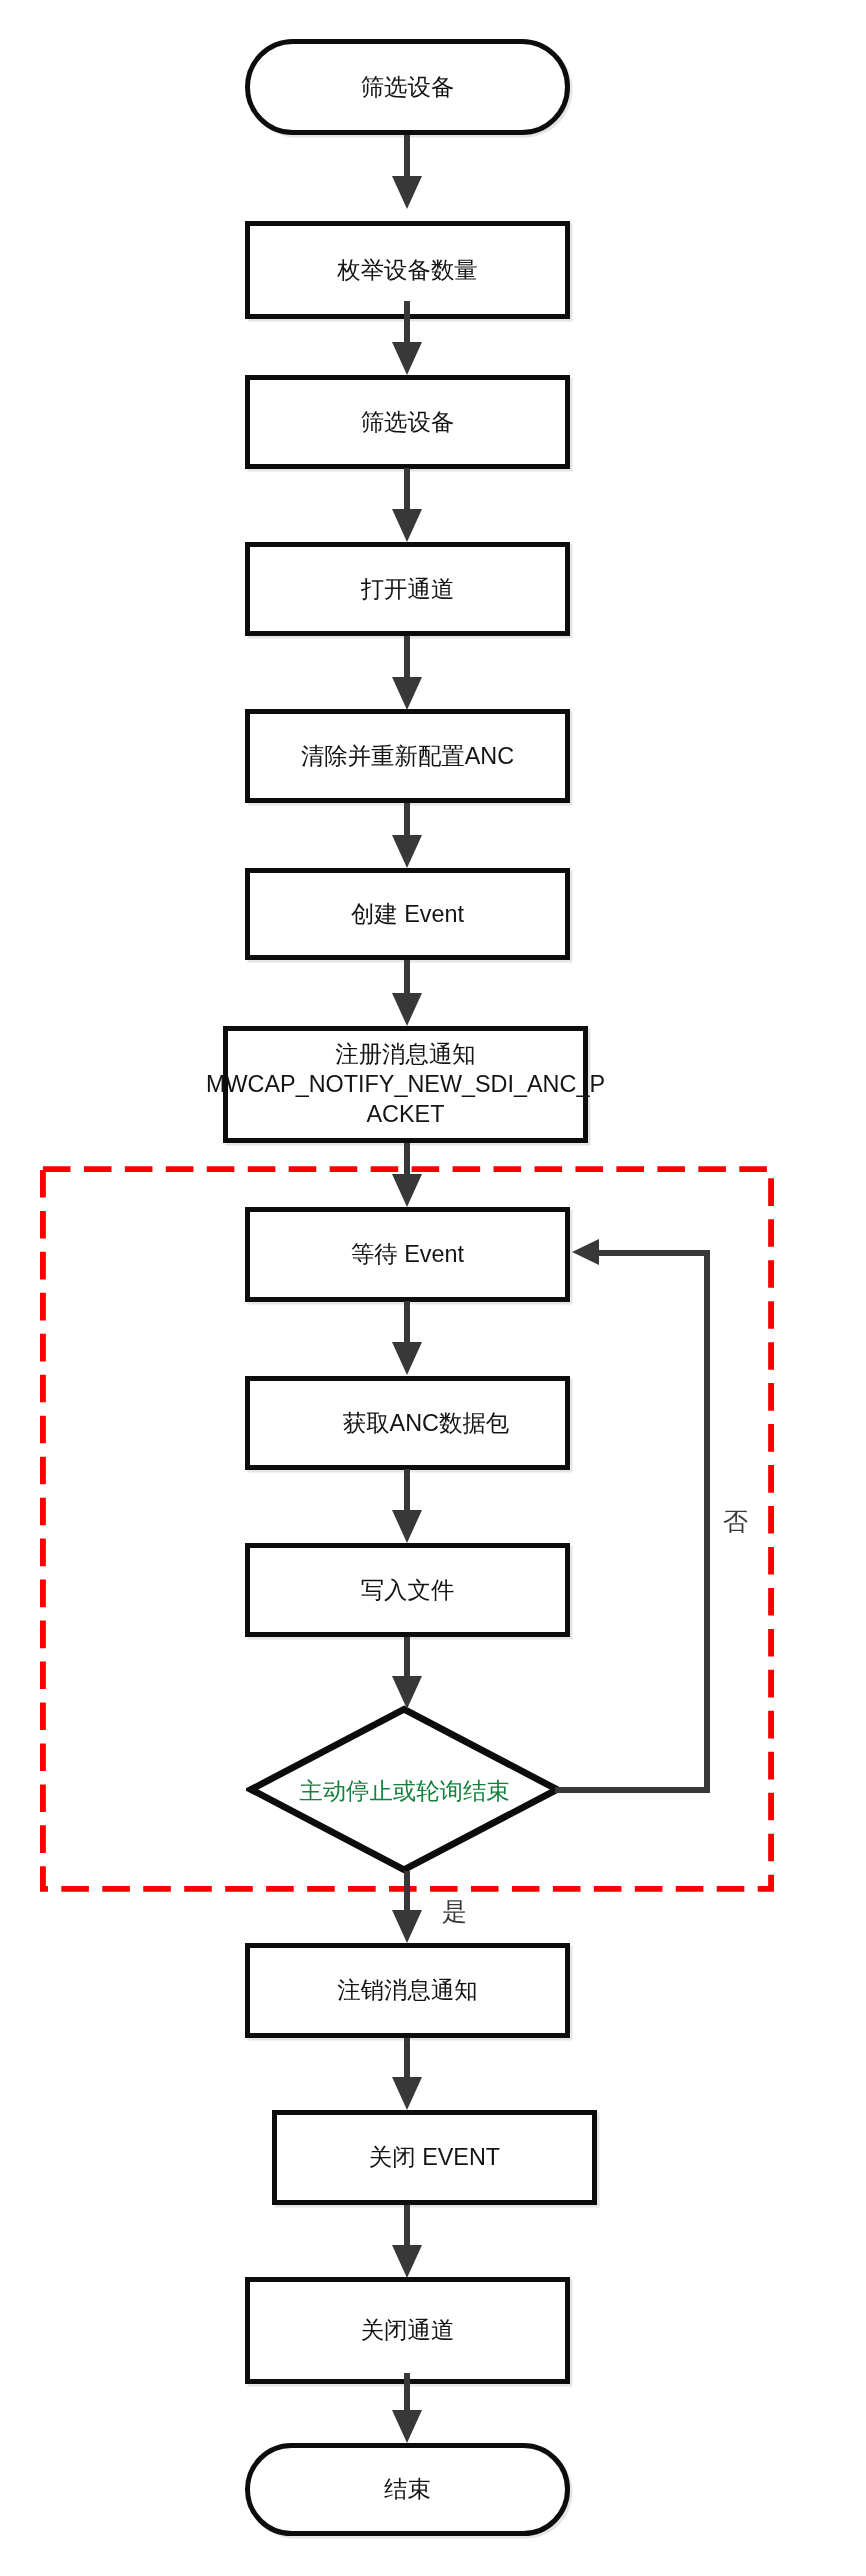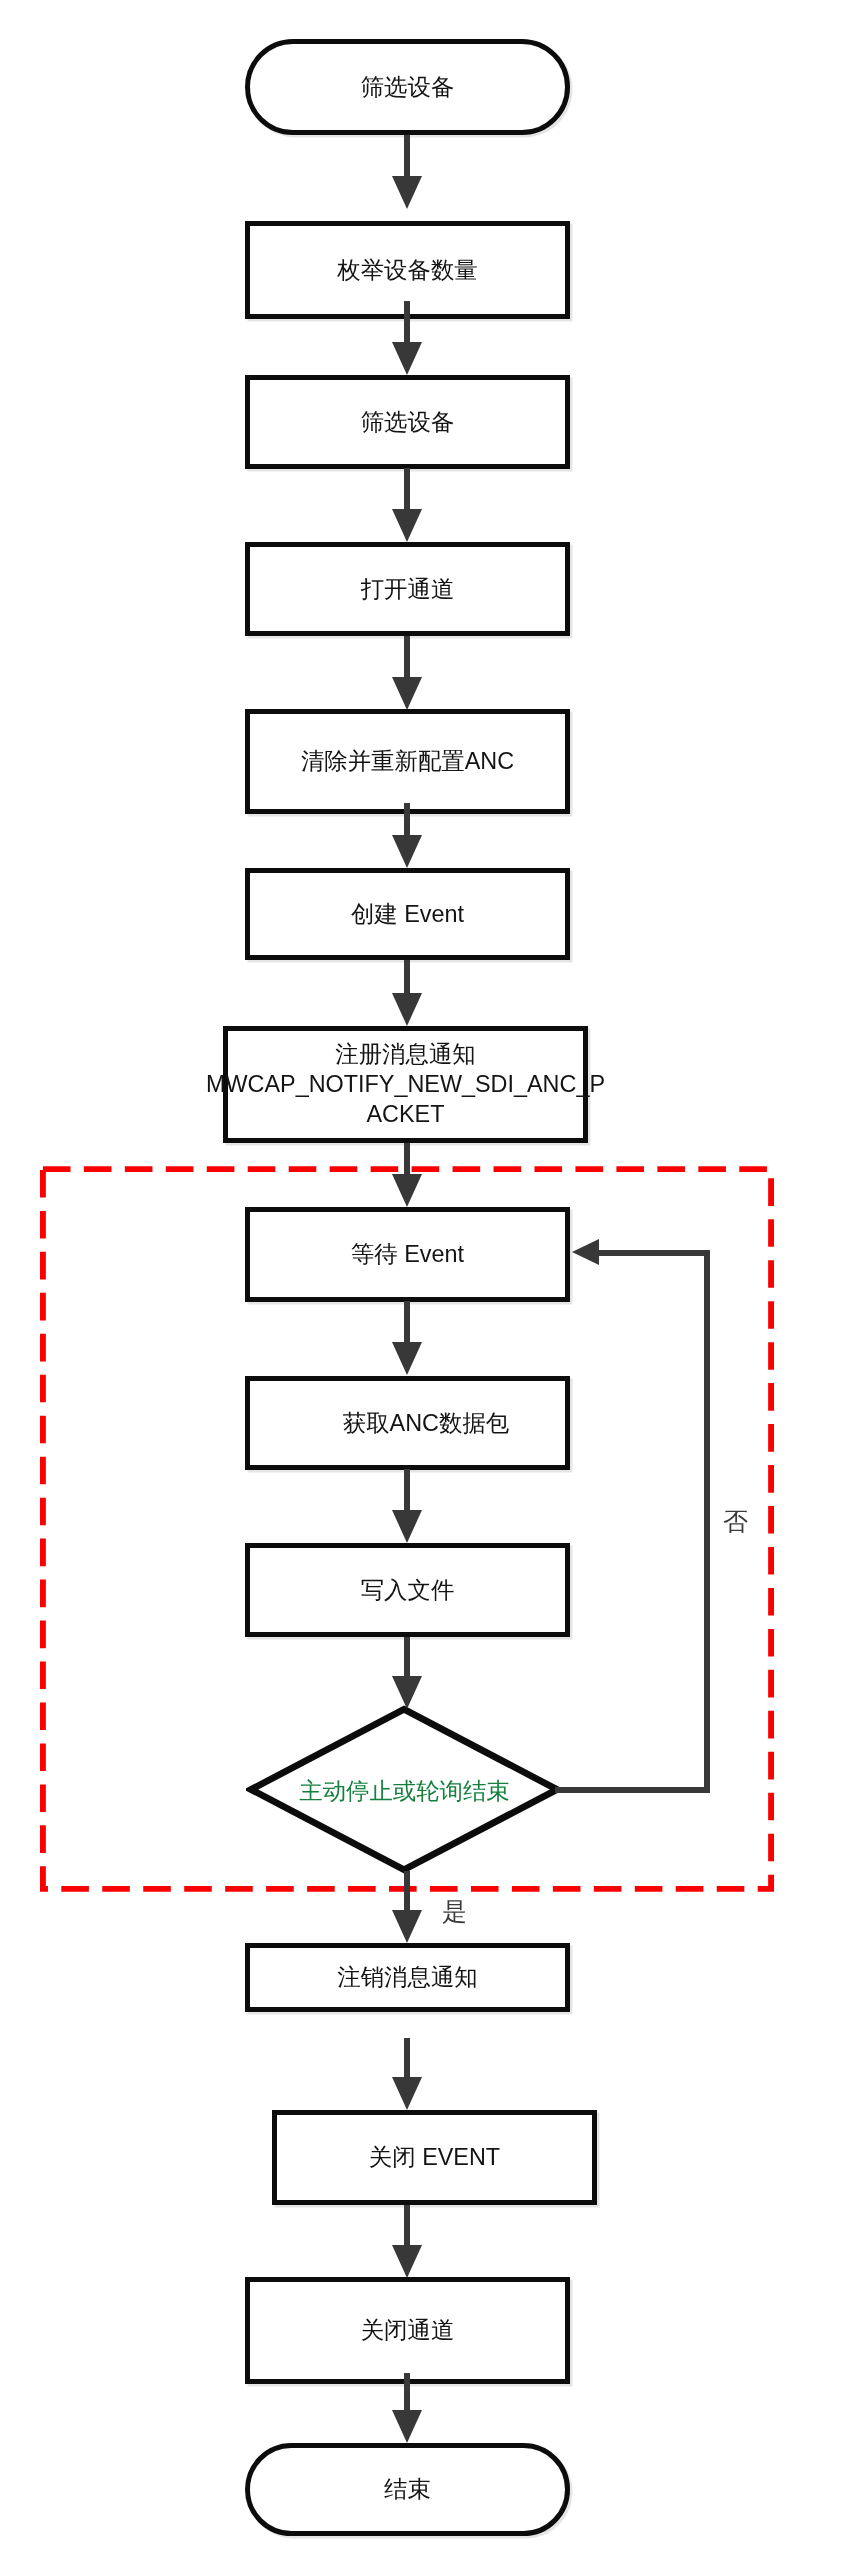--- a/index.html
+++ b/index.html
@@ -81,21 +81,21 @@
   </div>
 
   <div class="node" style="top:375px;height:94px;">
     <span>筛选设备</span>
   </div>
 
   <div class="node" style="top:542px;height:94px;">
     <span>打开通道</span>
   </div>
 
-  <div class="node" style="top:709px;height:105px;">
+  <div class="node" style="top:709px;height:94px;">
     <span>清除并重新配置ANC</span>
   </div>
 
   <div class="node" style="top:868px;height:92px;">
     <span>创建 Event</span>
   </div>
 
   <div class="node wide" style="top:1026px;height:117px;">
     <div>注册消息通知</div>
     <div class="code-line">MWCAP_NOTIFY_NEW_SDI_ANC_PACKET</div>
@@ -111,21 +111,21 @@
 
   <div class="node" style="top:1543px;height:94px;">
     <span>写入文件</span>
   </div>
 
   <svg class="layer" style="left:246px;top:1705px;" width="316" height="169" viewBox="0 0 378 202">
     <polygon points="189,5 372,101 189,197 6,101" fill="#ffffff" stroke="#0c0c0c" stroke-width="8"></polygon>
   </svg>
   <div class="diamond-label">主动停止或轮询结束</div>
 
-  <div class="node" style="top:1943px;height:69px;">
+  <div class="node" style="top:1943px;height:95px;">
     <span>注销消息通知</span>
   </div>
 
   <div class="node" style="top:2110px;height:95px;margin-left:27px;">
     <span>关闭 EVENT</span>
   </div>
 
   <div class="node" style="top:2277px;height:107px;">
     <span>关闭通道</span>
   </div>

